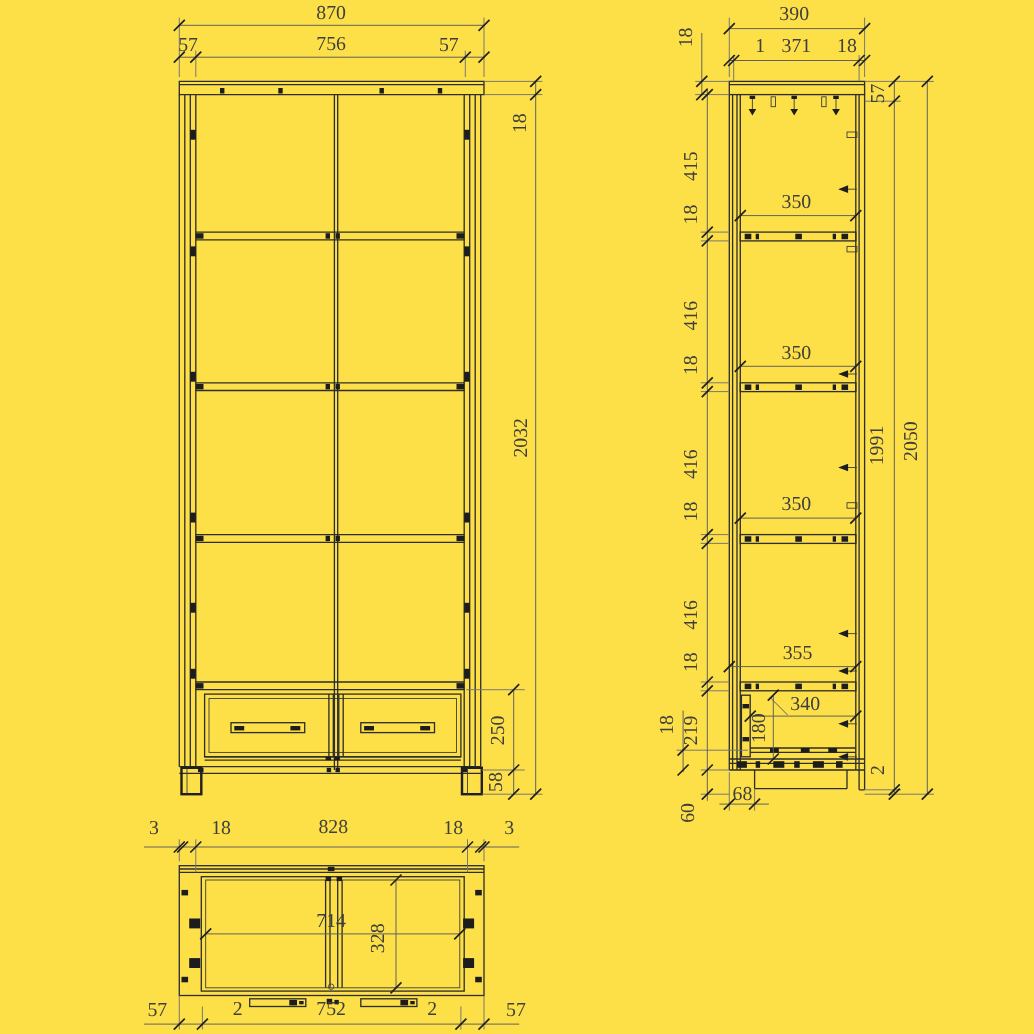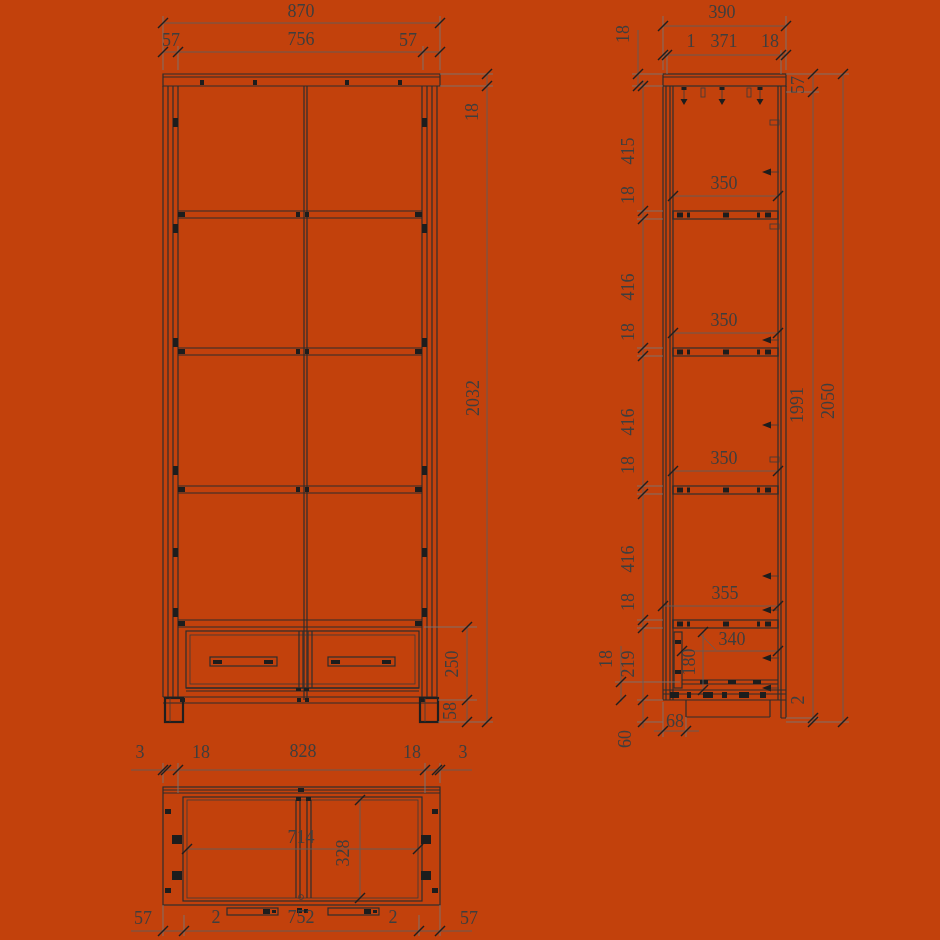--- a/index.html
+++ b/index.html
@@ -1,16 +1,16 @@
 <!DOCTYPE html>
 <html><head>
 <meta charset="utf-8">
 <style>
   html,body{margin:0;padding:0;background:#ffffff;}
-  .page{width:940px;height:940px;background:#c2410c;position:relative;overflow:hidden;}
+  .page{width:940px;height:940px;background:#fde047;position:relative;overflow:hidden;}
   svg{display:block;}
   .s{stroke:#2d2d2d;stroke-width:1.2;fill:none;}
   .s2{stroke:#1f1f1f;stroke-width:2.2;fill:none;}
   .thin{stroke:#3a3a3a;stroke-width:.8;fill:none;}
   .d{stroke:#767676;stroke-width:.9;fill:none;}
   .dl{stroke:#5f5f5f;stroke-width:.9;fill:none;}
   .f{fill:#1d1d1d;stroke:none;}
   .tk{stroke:#1f1f1f;stroke-width:1.5;}
   text.dim{font-family:"Liberation Serif","DejaVu Serif",serif;font-size:18px;fill:#3e3e3e;text-anchor:middle;}
 </style>

